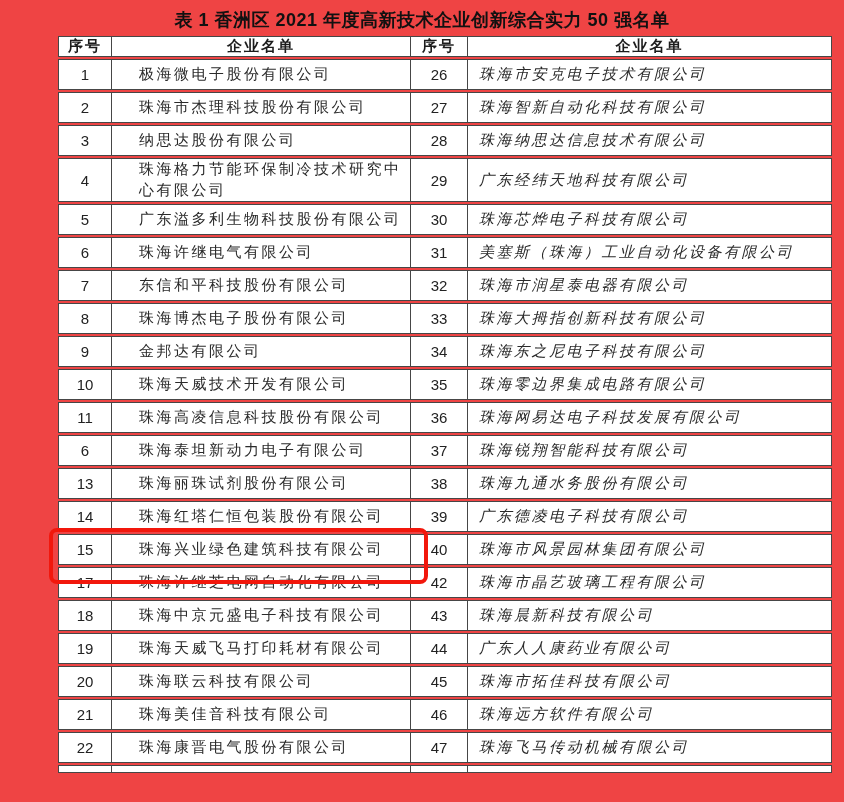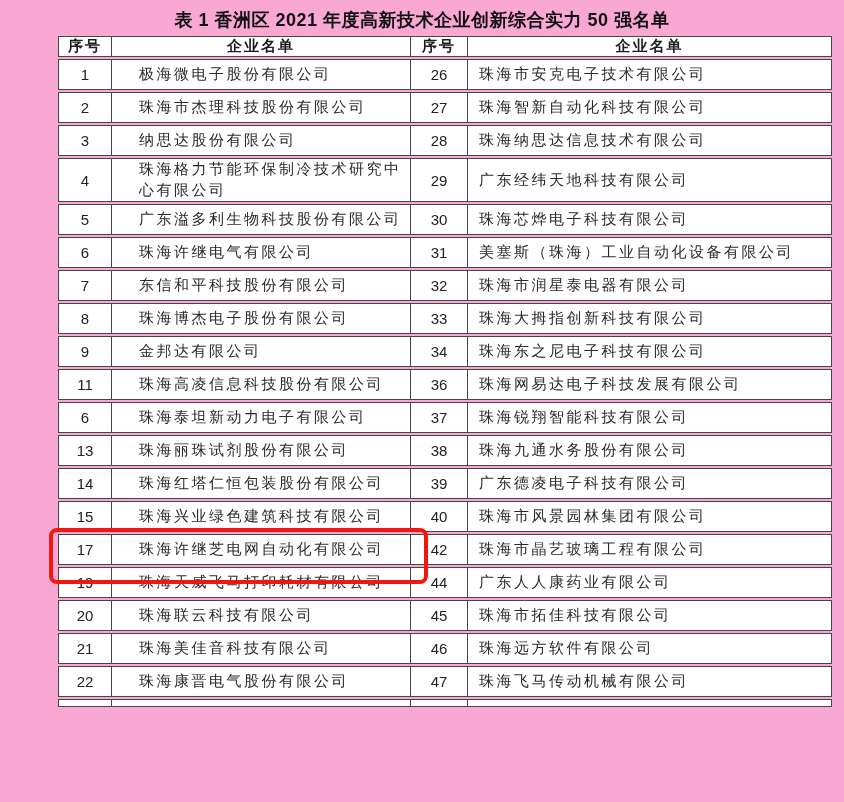--- a/index.html
+++ b/index.html
@@ -1,20 +1,20 @@
 <!DOCTYPE html>
 <html><head>
 <meta charset="utf-8">
 <style>
   html, body { margin: 0; padding: 0; background: #ffffff; }
   #page {
     position: relative;
     width: 844px;
     height: 802px;
-    background: #f9a8d4;
+    background: #ef4444;
     overflow: hidden;
     font-family: "Liberation Sans", "DejaVu Sans", sans-serif;
   }
   #title {
     padding-top: 8px;
     height: 24px;
     line-height: 24px;
     text-align: center;
     font-size: 18px;
     font-weight: bold;
@@ -64,21 +64,21 @@
   td.name {
     vertical-align: middle;
     font-size: 15px;
     color: #2a2a2a;
     letter-spacing: 2.5px;
     line-height: 21px;
     font-family: "Liberation Serif", "DejaVu Serif", serif;
     margin-top: 40px;
   }
   td.name-left  { padding-left: 27px; padding-right: 4px; }
-  td.name-right { padding-left: 11px; padding-right: 15px; }
+  td.name-right { padding-left: 11px; padding-right: 15px; font-style: italic; }
   tr.partial-row td { height: 8px; }
   #highlight-box {
     position: absolute;
     left: 49px;
     top: 528px;
     width: 379px;
     height: 56px;
     box-sizing: border-box;
     border: 4px solid #f2170c;
     border-radius: 8px;
@@ -157,20 +157,26 @@
     <td class="rank">33</td>
     <td class="name name-right">珠海大拇指创新科技有限公司</td>
   </tr>
         <tr>
     <td class="rank">9</td>
     <td class="name name-left">金邦达有限公司</td>
     <td class="rank">34</td>
     <td class="name name-right">珠海东之尼电子科技有限公司</td>
   </tr>
         <tr>
+    <td class="rank">10</td>
+    <td class="name name-left">珠海天威技术开发有限公司</td>
+    <td class="rank">35</td>
+    <td class="name name-right">珠海零边界集成电路有限公司</td>
+  </tr>
+        <tr>
     <td class="rank">11</td>
     <td class="name name-left">珠海高凌信息科技股份有限公司</td>
     <td class="rank">36</td>
     <td class="name name-right">珠海网易达电子科技发展有限公司</td>
   </tr>
         <tr>
     <td class="rank">6</td>
     <td class="name name-left">珠海泰坦新动力电子有限公司</td>
     <td class="rank">37</td>
     <td class="name name-right">珠海锐翔智能科技有限公司</td>
@@ -191,20 +197,26 @@
     <td class="rank">15</td>
     <td class="name name-left">珠海兴业绿色建筑科技有限公司</td>
     <td class="rank">40</td>
     <td class="name name-right">珠海市风景园林集团有限公司</td>
   </tr>
         <tr>
     <td class="rank">17</td>
     <td class="name name-left">珠海许继芝电网自动化有限公司</td>
     <td class="rank">42</td>
     <td class="name name-right">珠海市晶艺玻璃工程有限公司</td>
+  </tr>
+        <tr>
+    <td class="rank">18</td>
+    <td class="name name-left">珠海中京元盛电子科技有限公司</td>
+    <td class="rank">43</td>
+    <td class="name name-right">珠海晨新科技有限公司</td>
   </tr>
         <tr>
     <td class="rank">19</td>
     <td class="name name-left">珠海天威飞马打印耗材有限公司</td>
     <td class="rank">44</td>
     <td class="name name-right">广东人人康药业有限公司</td>
   </tr>
         <tr>
     <td class="rank">20</td>
     <td class="name name-left">珠海联云科技有限公司</td>

